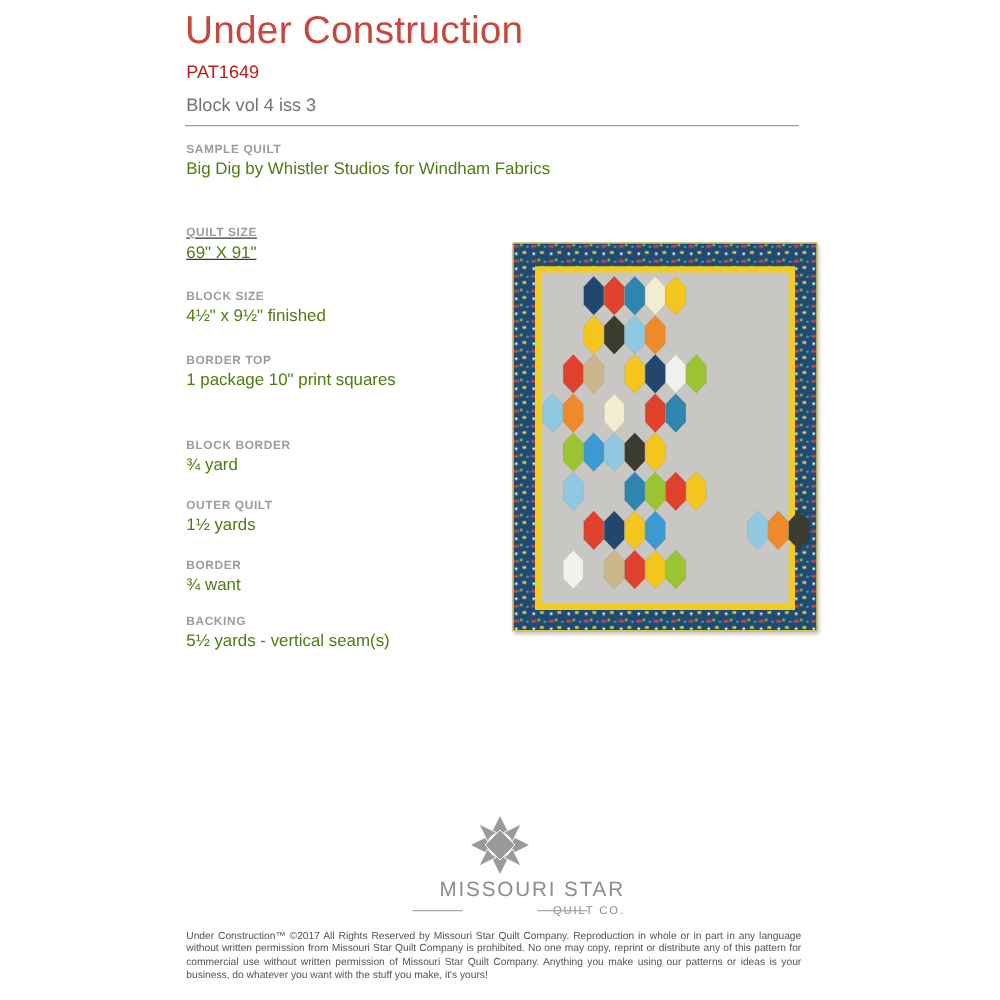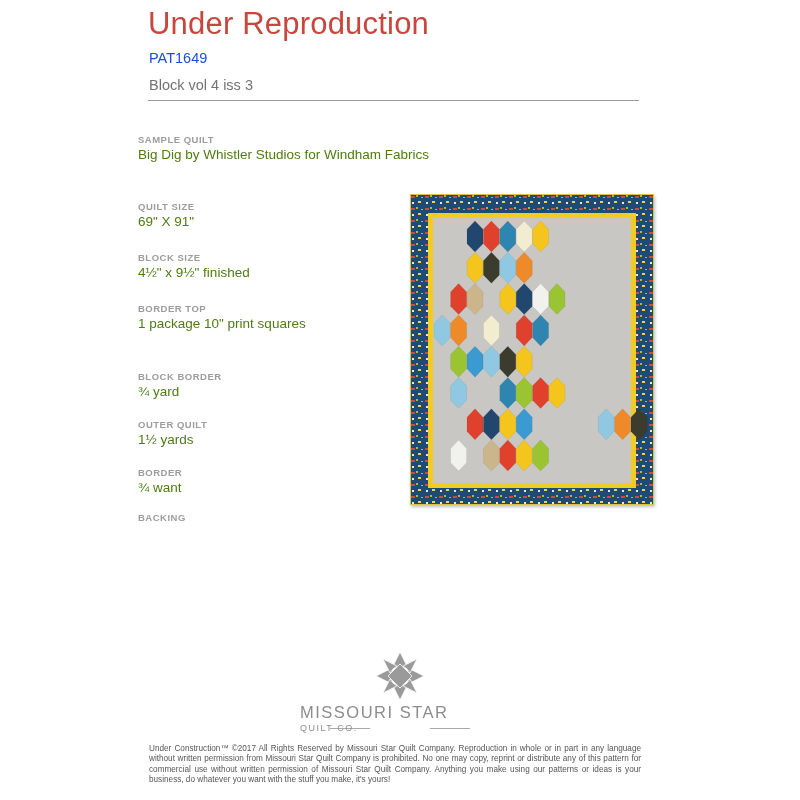--- a/index.html
+++ b/index.html
@@ -1,50 +1,50 @@
 <!DOCTYPE html>
 <html><head>
   <meta charset="utf-8">
   <style>
     html, body { margin: 0; padding: 0; background: #ffffff; }
     body { width: 800px; height: 800px; position: relative; overflow: hidden;
            font-family: "Liberation Sans", "DejaVu Sans", sans-serif; color: #3a3a3a; }
     .title { position: absolute; left: 148px; top: 4px; font-size: 31px; color: #c9463d;
              font-weight: normal; letter-spacing: 0.2px; margin: 0; line-height: 40px; }
-    .code { position: absolute; left: 149px; top: 49px; font-size: 14.5px; color: #1d4ed8; line-height: 18px; }
+    .code { position: absolute; left: 149px; top: 49px; font-size: 14.5px; color: #b91c1c; line-height: 18px; }
     .issue { position: absolute; left: 149px; top: 76px; font-size: 14.5px; color: #737373; line-height: 18px; }
     .rule { position: absolute; left: 148px; top: 100px; width: 491px; height: 1px; background: #9a9a9a; }
-    .spec { position: absolute; left: 138px; margin-top: 20px; }
+    .spec { position: absolute; left: 149px; }
     .spec .lbl { font-size: 9.5px; font-weight: bold; color: #9c9c9c; letter-spacing: 0.5px;
                  line-height: 12px; display: block; }
     .spec .val { font-size: 13.5px; color: #4d7c0f; line-height: 18px; display: block; }
     .quilt { position: absolute; left: 410px; top: 194px; width: 244px; height: 311px;
              box-shadow: 1px 2px 3px rgba(0,0,0,0.25); }
-    .logo { position: absolute; left: 300px; top: 648px; width: 200px; height: 90px; text-align: left; }
+    .logo { position: absolute; left: 300px; top: 648px; width: 200px; height: 90px; text-align: right; }
     .logo .brand { position: absolute; top: 55px; left: 0; width: 200px; font-size: 16.5px;
                    letter-spacing: 1.5px; color: #8c8c8c; }
     .logo .sub { position: absolute; top: 75px; left: 0; width: 200px; font-size: 9px;
                  letter-spacing: 1.5px; color: #8c8c8c; }
     .logo .sub-line { position: absolute; top: 80px; height: 1px; width: 40px; background: #a8a8a8; }
     .footer { position: absolute; left: 149px; top: 744px; width: 492px; font-size: 8.2px;
               line-height: 10.4px; color: #555555; text-align: justify; margin: 0; }
   </style>
 </head>
 <body>
 
-<h1 class="title">Under Reproduction</h1>
+<h1 class="title">Under Construction</h1>
 <div class="code">PAT1649</div>
 <div class="issue">Block vol 4 iss 3</div>
 <div class="rule"></div>
 
 <div class="spec" style="top:114px;">
   <span class="lbl">SAMPLE QUILT</span>
   <span class="val">Big Dig by Whistler Studios for Windham Fabrics</span>
 </div>
-<div class="spec" style="top:181px;">
+<div class="spec" style="top:181px;text-decoration:underline;">
   <span class="lbl">QUILT SIZE</span>
   <span class="val">69" X 91"</span>
 </div>
 <div class="spec" style="top:232px;">
   <span class="lbl">BLOCK SIZE</span>
   <span class="val">4½" x 9½" finished</span>
 </div>
 <div class="spec" style="top:283px;">
   <span class="lbl">BORDER TOP</span>
   <span class="val">1 package 10" print squares</span>
@@ -56,20 +56,21 @@
 <div class="spec" style="top:399px;">
   <span class="lbl">OUTER QUILT</span>
   <span class="val">1½ yards</span>
 </div>
 <div class="spec" style="top:447px;">
   <span class="lbl">BORDER</span>
   <span class="val">¾ want</span>
 </div>
 <div class="spec" style="top:492px;">
   <span class="lbl">BACKING</span>
+  <span class="val">5½ yards - vertical seam(s)</span>
 </div>
 
 <div class="quilt">
   <svg id="quilt-svg" width="244" height="311" viewBox="0 0 244 311">
     <defs>
       <pattern id="printpat" width="14" height="12" patternUnits="userSpaceOnUse">
         <rect width="14" height="12" fill="#1f4a73"></rect>
         <rect x="1" y="2" width="4" height="2" fill="#d8453a"></rect>
         <rect x="8" y="7" width="3" height="2" fill="#f0d24a"></rect>
         <rect x="6" y="1" width="2" height="2" fill="#9ac431"></rect>

